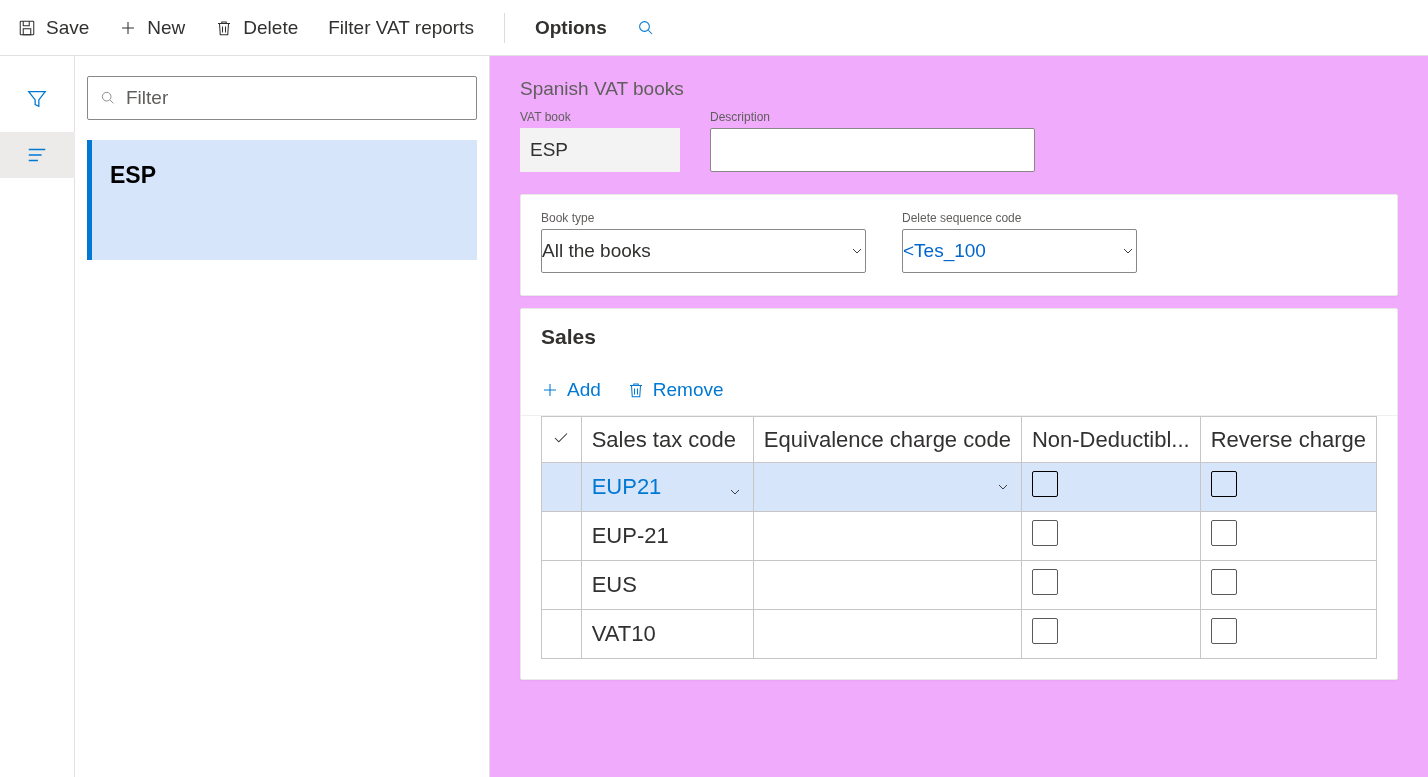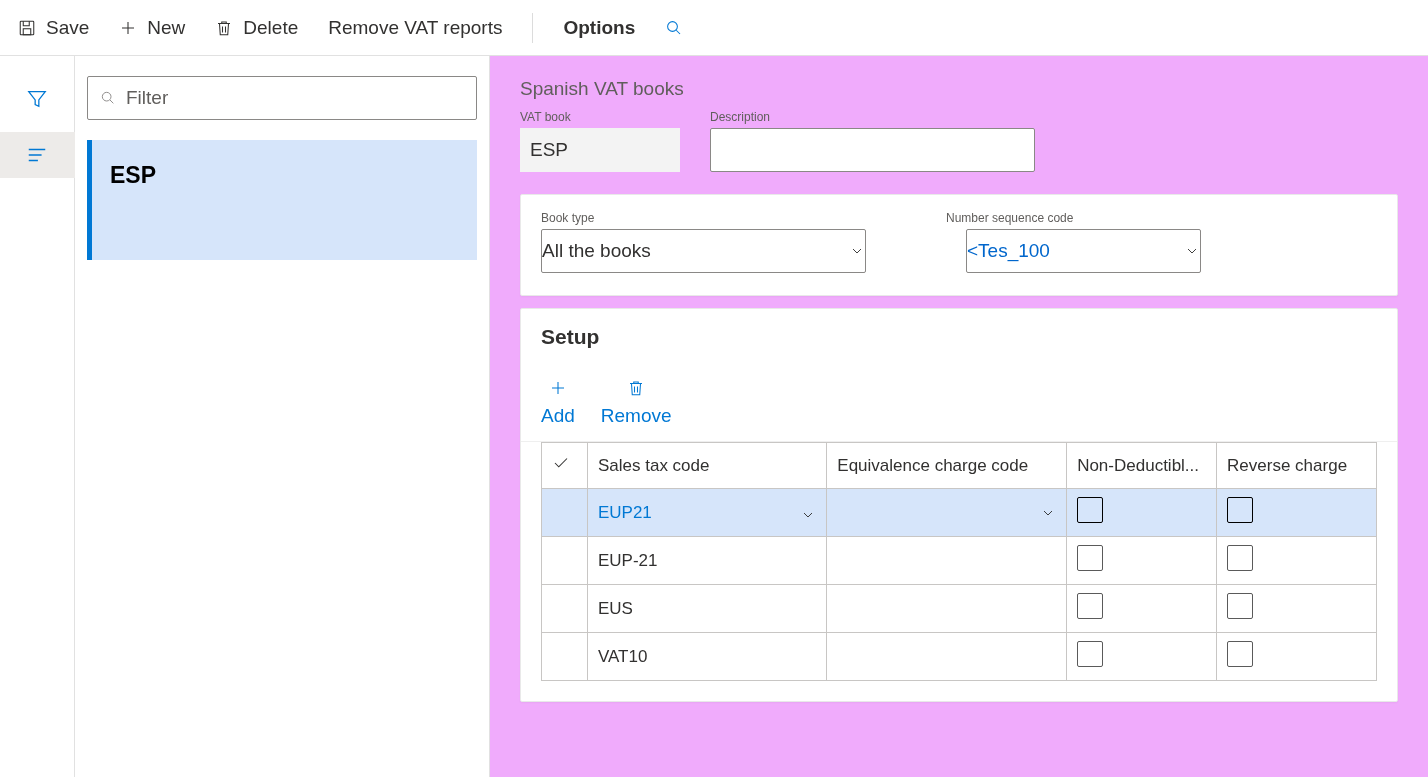--- a/index.html
+++ b/index.html
@@ -153,57 +153,56 @@
   }
   .card-header {
     font-size: 21px;
     font-weight: 700;
     padding: 16px 20px;
     border-bottom: 1px solid #efefef;
   }
   .card-body {
     padding: 16px 20px 22px 20px;
     display:flex;
-    gap: 80px;
+    gap: 36px;
   }
   .select {
     border: 1px solid #8a8886;
     height: 44px;
     min-width: 325px;
     background:#fff;
     display:flex;
     align-items:center;
     justify-content:space-between;
     padding: 0 0;
     font-size:19px;
     cursor:pointer;
     border-radius:2px;
   }
-  .select.narrow { min-width: 235px; margin-left: 20px; }
+  .select.narrow { min-width: 235px; }
   .select .link { color: #0066cc; }
   .setup-toolbar {
     display:flex;
     gap: 26px;
     padding: 14px 20px;
     border-bottom: 1px solid #efefef;
     font-size:19px;
   }
   .setup-toolbar .tbtn {
     display:inline-flex;
     align-items:center;
     gap:8px;
     color:#0078d4;
     cursor:pointer;
-    flex-direction:column;
   }
   table.grid {
     border-collapse: collapse;
     margin: 0 20px 20px 20px;
     width: calc(100% - 40px);
-    font-size: 17px;
+    font-size: 22px;
   }
   table.grid th, table.grid td {
     border: 1px solid #c8c6c4;
     padding: 8px 10px;
     text-align: left;
     height: 46px;
     white-space: nowrap;
     overflow: hidden;
     text-overflow: ellipsis;
   }
@@ -245,21 +244,21 @@
       </svg>
     <span>New</span>
   </div>
   <div class="btn">
     <svg class="icon" viewBox="0 0 24 24">
         <path d="M4 6h16M9 6V4h6v2M6 6l1 15h10l1-15M10 10v8M14 10v8"></path>
       </svg>
     <span>Delete</span>
   </div>
   <div class="btn">
-    <span>Remove VAT reports</span>
+    <span>Filter VAT reports</span>
   </div>
   <div class="divider"></div>
   <div class="btn strong">
     <span>Options</span>
   </div>
   <div class="btn">
     <svg class="icon blue" viewBox="0 0 24 24">
         <circle cx="10" cy="10" r="6.5"></circle>
         <path d="M20 20l-5-5"></path>
       </svg>
@@ -312,33 +311,33 @@
         <div>
           <div class="field-label">Book type</div>
           <div class="select">
             <span>All the books</span>
             <svg class="icon" style="width:16px;height:16px" viewBox="0 0 24 24">
                 <path d="M6 9l6 6 6-6"></path>
               </svg>
           </div>
         </div>
         <div>
-          <div class="field-label">Number sequence code</div>
+          <div class="field-label">Delete sequence code</div>
           <div class="select narrow">
             <span class="link">&lt;Tes_100</span>
             <svg class="icon" style="width:16px;height:16px" viewBox="0 0 24 24">
                 <path d="M6 9l6 6 6-6"></path>
               </svg>
           </div>
         </div>
       </div>
     </div>
 
     <div class="card">
-      <div class="card-header" style="border-bottom:none">Setup</div>
+      <div class="card-header" style="border-bottom:none">Sales</div>
       <div class="setup-toolbar">
         <div class="tbtn">
           <svg class="icon blue" viewBox="0 0 24 24">
               <path d="M12 4v16M4 12h16"></path>
             </svg>
           <span>Add</span>
         </div>
         <div class="tbtn">
           <svg class="icon blue" viewBox="0 0 24 24">
               <path d="M4 6h16M9 6V4h6v2M6 6l1 15h10l1-15M10 10v8M14 10v8"></path>

